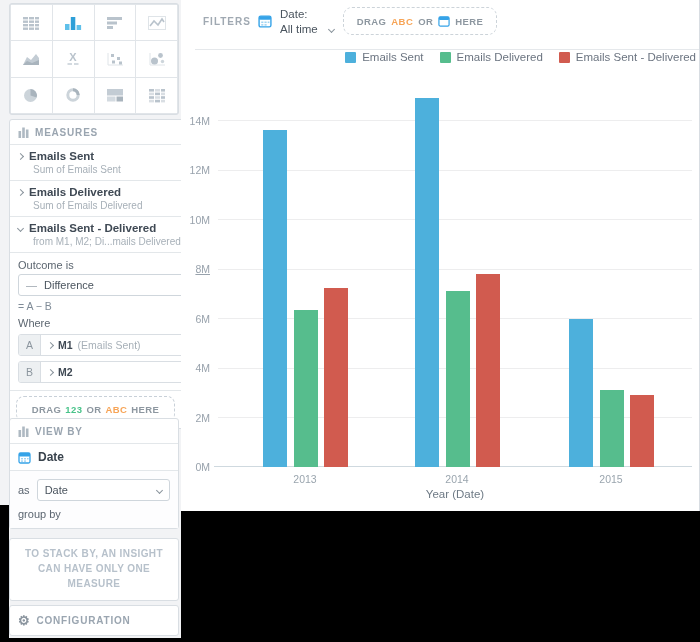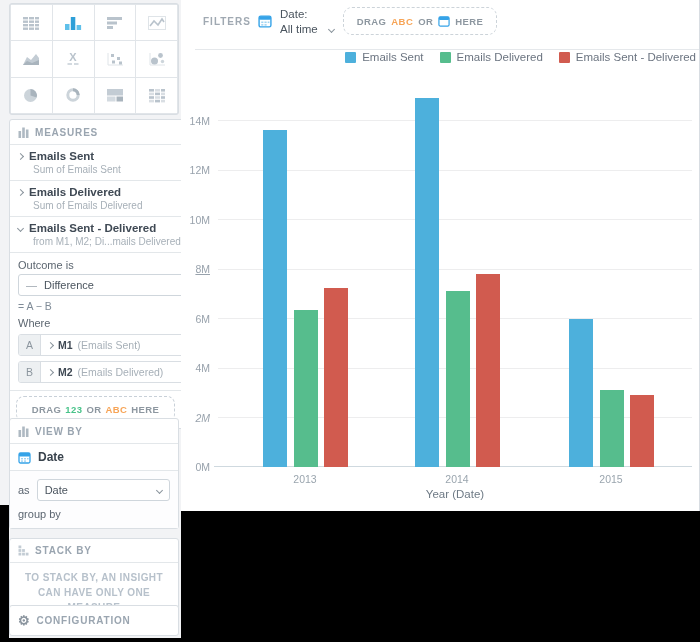--- a/index.html
+++ b/index.html
@@ -271,21 +271,20 @@
           <span class="chev chev-r"></span>
           <span class="operand-ref">M1</span>
           <span class="operand-name">(Emails Sent)</span>
         </div>
       </div>
       <div class="operand-row">
         <div class="operand-key">B</div>
         <div class="operand-body">
           <span class="chev chev-r"></span>
           <span class="operand-ref">M2</span>
-          <span class="operand-name">(Emails Delivered)</span>
         </div>
       </div>
     </div>
 
     <div class="drag-row">
       <div class="dropzone">
         <span>DRAG</span>
         <span class="dz-num">123</span>
         <span>OR</span>
         <span class="dz-abc">ABC</span>
@@ -328,33 +327,20 @@
           <span class="chev chev-d"></span>
         </div>
       </div>
       <div class="vb-row">
         <span class="vb-label">group by</span>
       </div>
     </div>
   </div>
 
   <div class="panel stackby-panel">
-    <div class="panel-header hdr-border">
-      <svg width="11" height="11" viewBox="0 0 11 11">
-        <g fill="#c3ccd4">
-            <rect x="0.5" y="0.5" width="2.8" height="2.8"></rect>
-            <rect x="0.5" y="4.1" width="2.8" height="2.8"></rect>
-            <rect x="0.5" y="7.7" width="2.8" height="2.8"></rect>
-        <rect x="4.1" y="4.1" width="2.8" height="2.8"></rect>
-            <rect x="4.1" y="7.7" width="2.8" height="2.8"></rect>
-            <rect x="7.7" y="7.7" width="2.8" height="2.8"></rect>
-          </g>
-      </svg>
-      <span>STACK BY</span>
-    </div>
     <div class="sb-msg">TO STACK BY, AN INSIGHT CAN HAVE ONLY ONE MEASURE</div>
   </div>
 
   <div class="panel config-panel">
     <div class="panel-header">
       <span class="gear">⚙</span>
       <span>CONFIGURATION</span>
     </div>
   </div>
 
@@ -404,21 +390,21 @@
         </div>
         <div class="legend-item">
           <span class="legend-swatch" style="background: rgb(209, 91, 79);"></span>
           <span>Emails Sent - Delivered</span>
         </div>
       </div>
     <div id="plot">
         <div class="axisline"></div>
         <div class="ytick" style="bottom: -6px;">0M</div>
         <div class="gridline" style="bottom: 49px;"></div>
-        <div class="ytick" style="bottom: 43.5px; font-style: italic;">2M</div>
+        <div class="ytick" style="bottom: 43.5px;">2M</div>
         <div class="gridline" style="bottom: 98.5px;"></div>
         <div class="ytick" style="bottom: 93px;">4M</div>
         <div class="gridline" style="bottom: 148px;"></div>
         <div class="ytick" style="bottom: 142.5px;">6M</div>
         <div class="gridline" style="bottom: 197.5px;"></div>
         <div class="ytick" style="bottom: 192px; text-decoration: underline;">8M</div>
         <div class="gridline" style="bottom: 247px;"></div>
         <div class="ytick" style="bottom: 241.5px;">10M</div>
         <div class="gridline" style="bottom: 296.5px;"></div>
         <div class="ytick" style="bottom: 291px;">12M</div>

